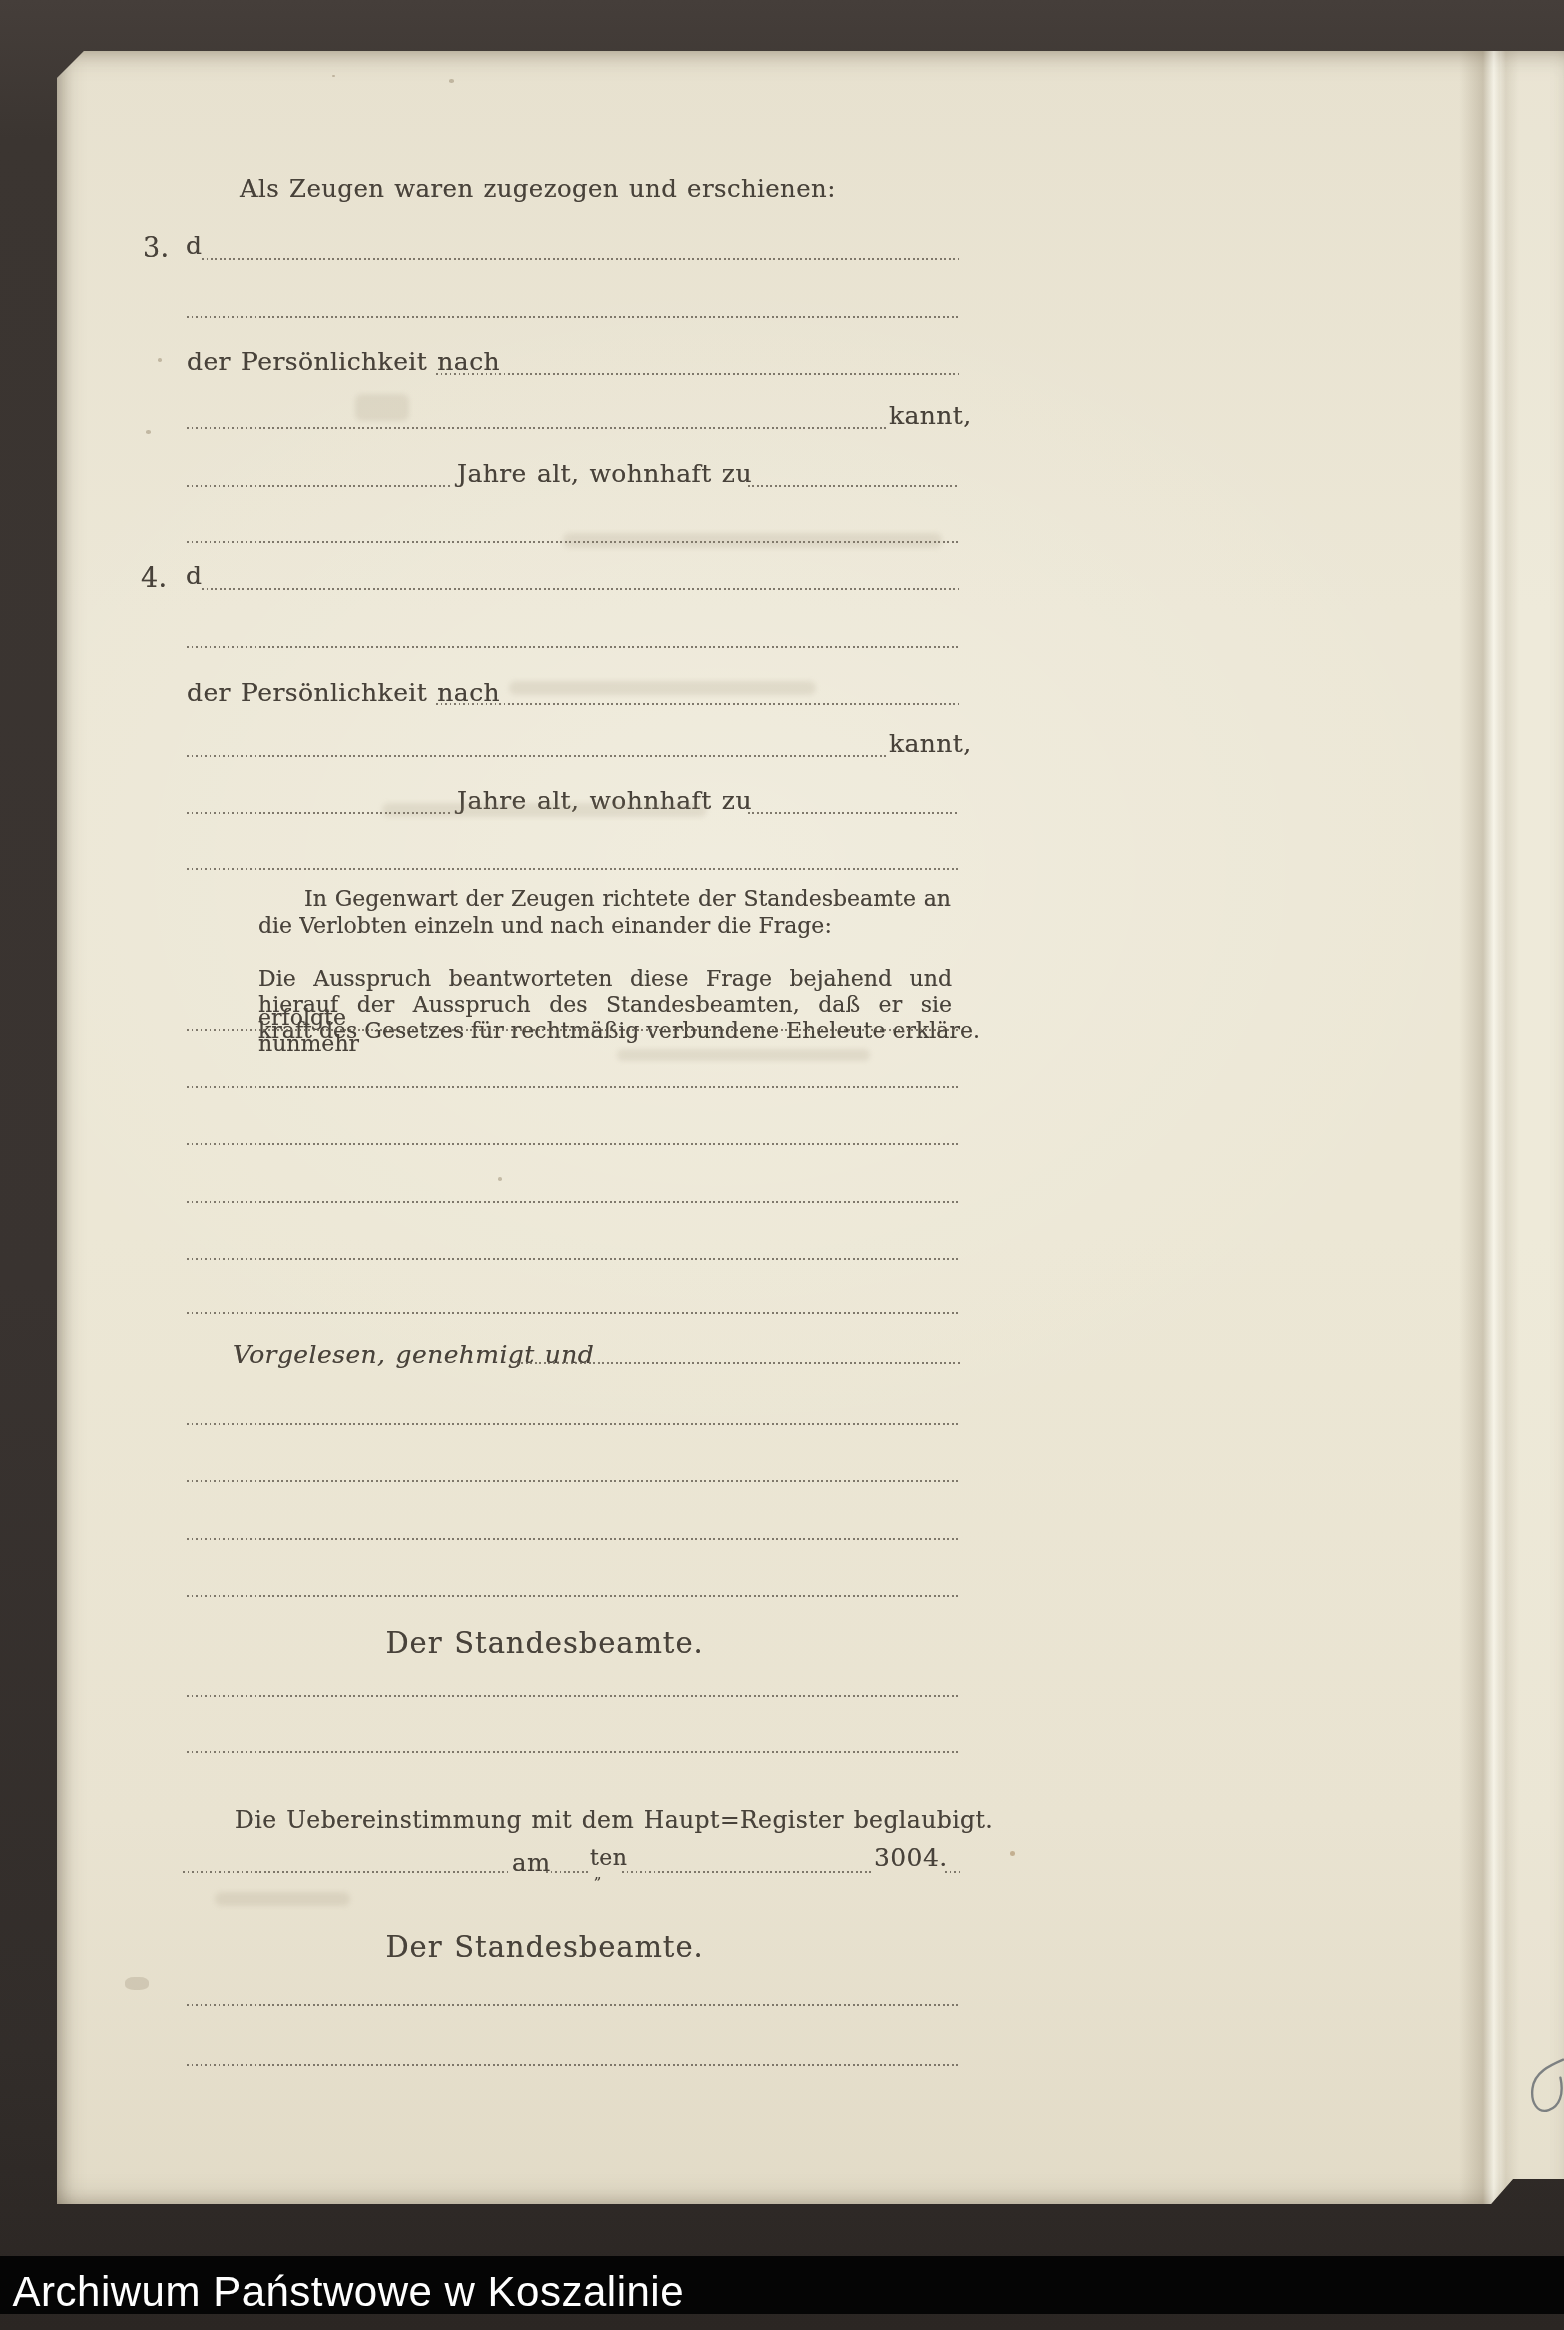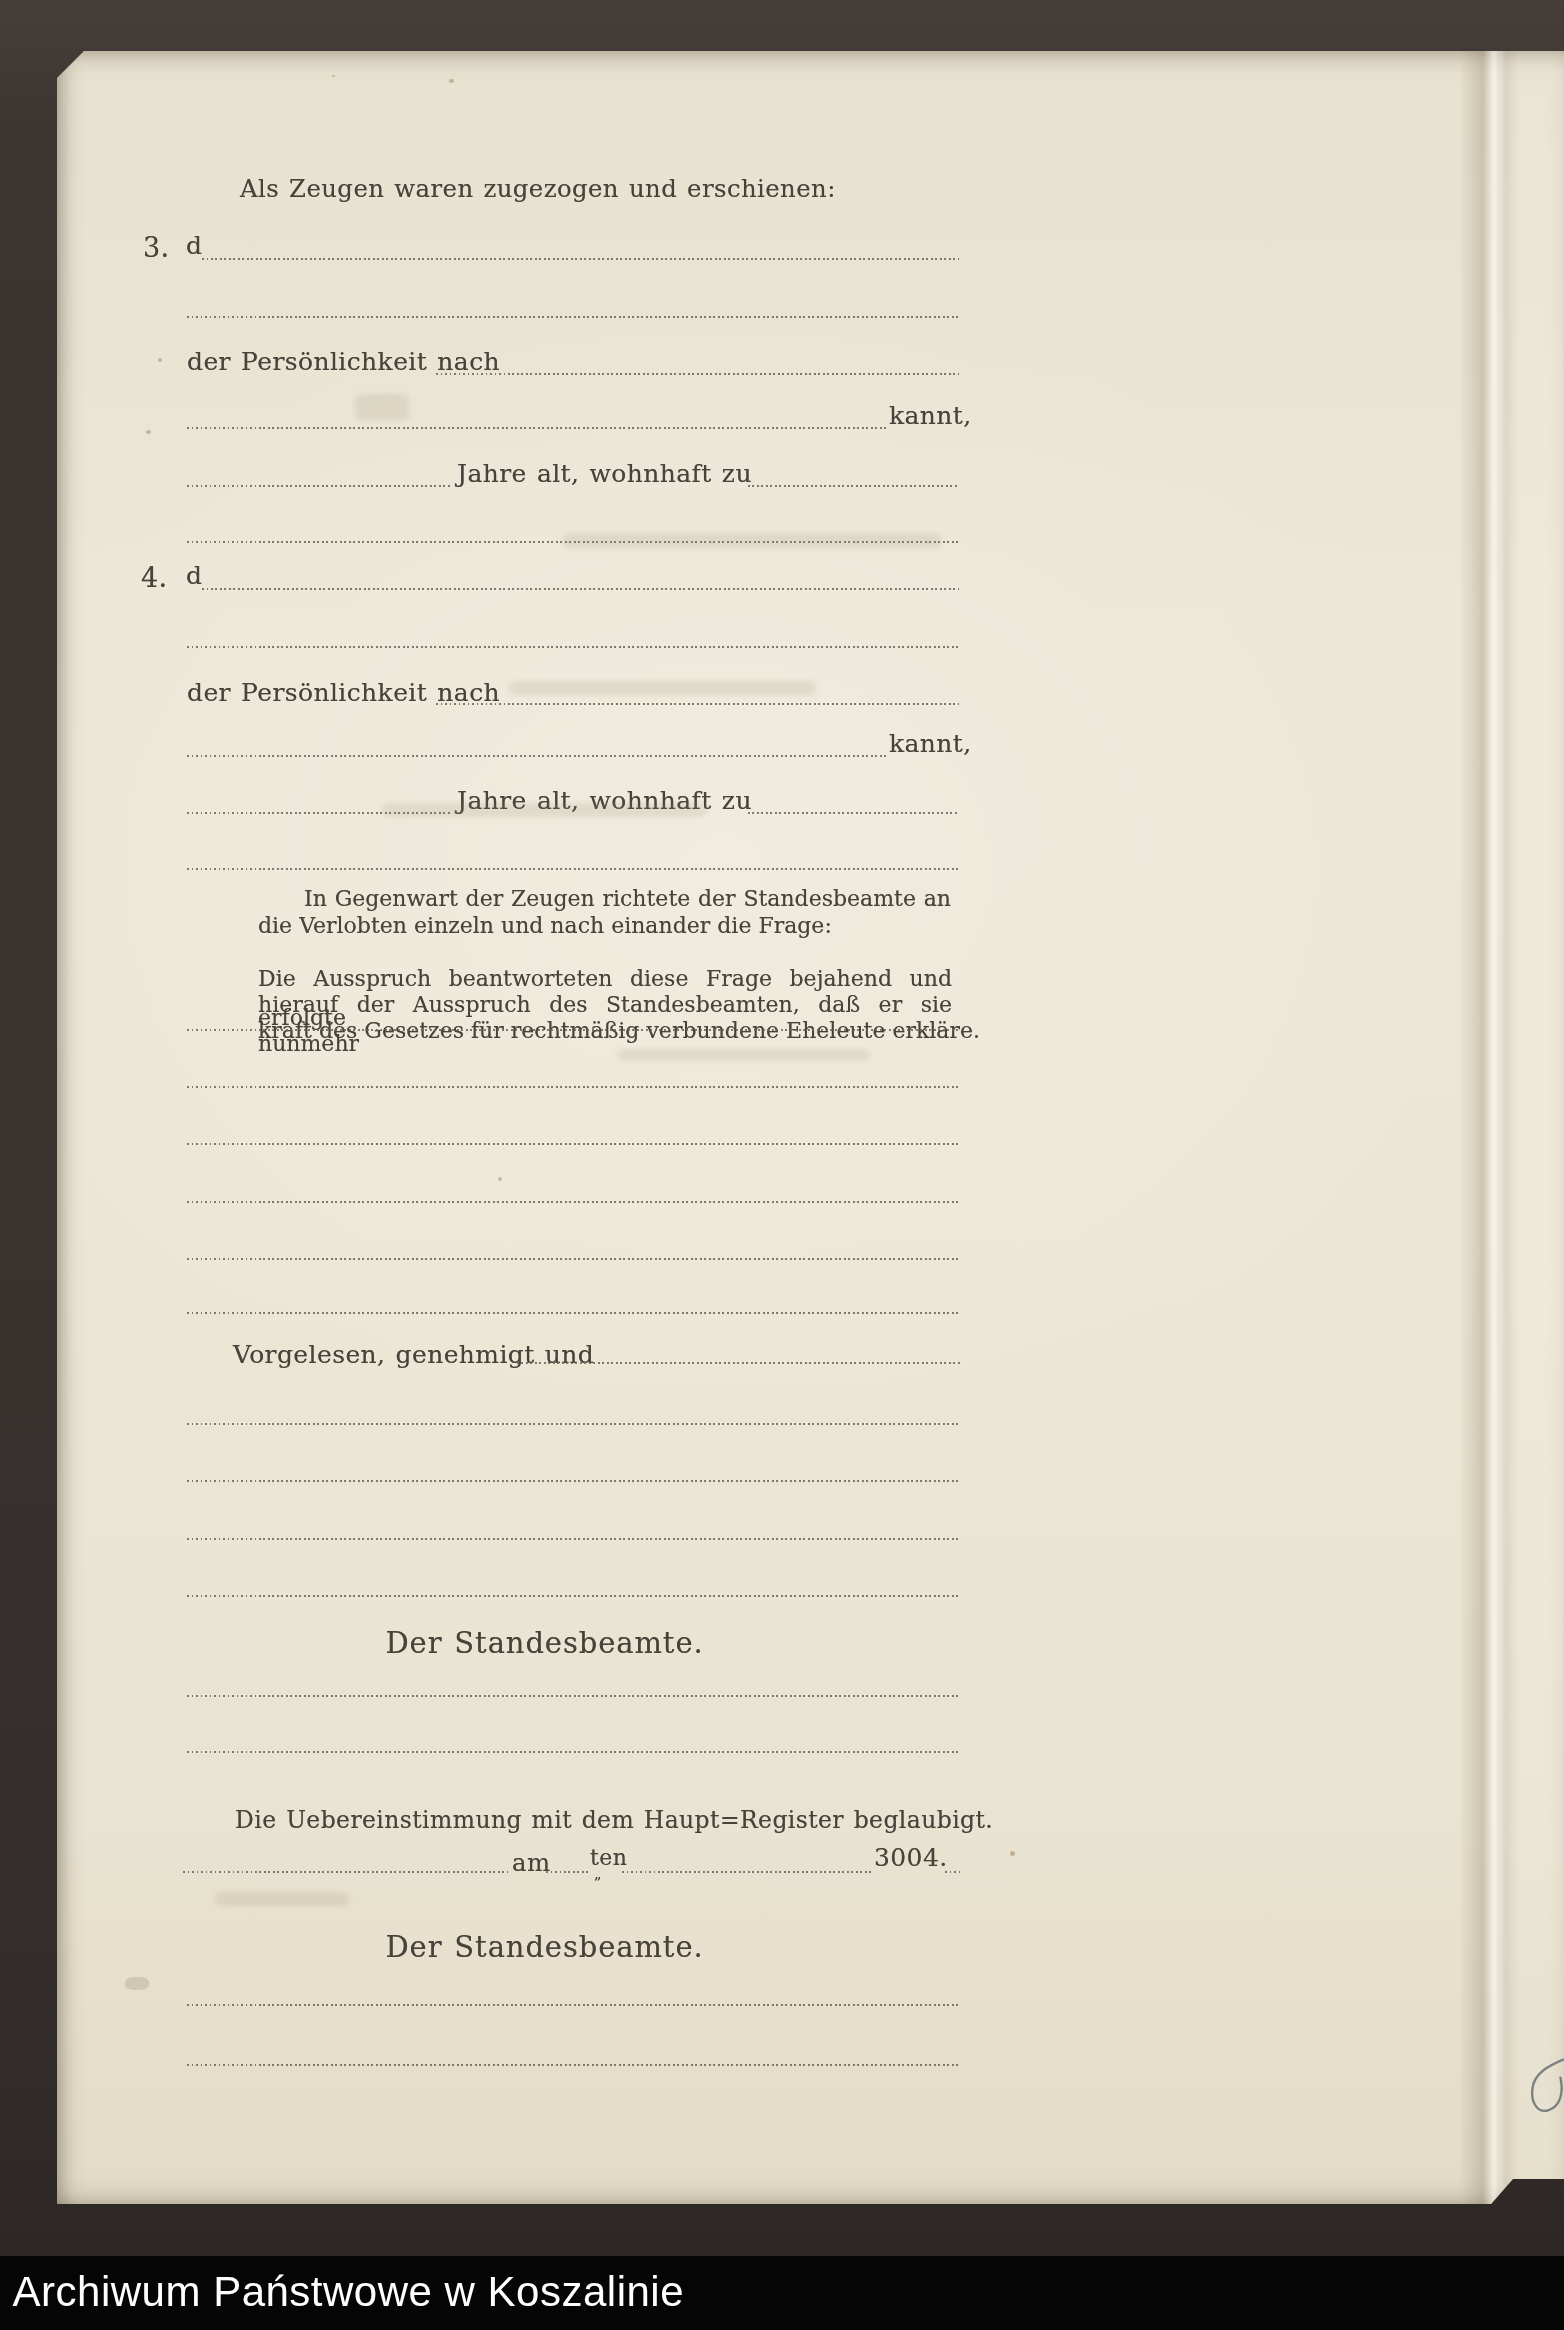--- a/index.html
+++ b/index.html
@@ -27,21 +27,21 @@
   .big{font-size:29px;font-weight:normal;letter-spacing:0.9px;text-align:center;width:443px;}
   .p-line{position:absolute;color:#48423a;font-size:22px;line-height:39px;
           text-shadow:0 0 0.5px rgba(72,66,58,.5);}
   .just{text-align:justify;text-align-last:justify;}
   .dot{position:absolute;height:1.8px;opacity:.85;
        background:repeating-linear-gradient(90deg,#6b6458 0 1.8px,rgba(0,0,0,0) 1.8px 4.5px);}
   
   .smudge{position:absolute;background:rgba(150,138,110,.16);filter:blur(2.7px);border-radius:7.2px;pointer-events:none;}
   .speck{position:absolute;border-radius:50%;background:rgba(110,90,60,.32);pointer-events:none;}
   
-  #bar{position:absolute;left:0;top:2256px;width:1564px;height:74px;background:#050505;}
+  #bar{position:absolute;left:0;top:2256px;width:1564px;height:58px;background:#050505;}
   #bar span{position:absolute;left:12.6px;top:0;line-height:72px;color:#ffffff;
             font-family:"Liberation Sans",sans-serif;font-size:42px;letter-spacing:0.5px;white-space:nowrap;}
   .penmark{position:absolute;left:1525px;top:2056px;}
 </style>
 </head>
 <body>
 
 <div id="scene">
   <div id="page">
 
@@ -79,21 +79,21 @@
     <div class="p-line just" style="left:201px;top:934px;width:694px;">hierauf der Ausspruch des Standesbeamten, daß er sie nunmehr</div>
     <div class="p-line" style="left:201px;top:960px;">kraft des Gesetzes für rechtmäßig verbundene Eheleute erkläre.</div>
 
     <div class="dot" style="left:130px;top:978px;width:772px;"></div>
     <div class="dot" style="left:130px;top:1035px;width:772px;"></div>
     <div class="dot" style="left:130px;top:1092px;width:772px;"></div>
     <div class="dot" style="left:130px;top:1150px;width:772px;"></div>
     <div class="dot" style="left:130px;top:1207px;width:772px;"></div>
     <div class="dot" style="left:130px;top:1261px;width:772px;"></div>
 
-    <div class="txt lbl" style="left:176px;top:1289px;">Vorgelesen, genehmigt und</div>
+    <div class="txt lbl" style="left:176px;top:1289px;font-style:italic;">Vorgelesen, genehmigt und</div>
     <div class="dot" style="left:460px;top:1311px;width:443px;"></div>
 
     <div class="dot" style="left:130px;top:1372px;width:772px;"></div>
     <div class="dot" style="left:130px;top:1429px;width:772px;"></div>
     <div class="dot" style="left:130px;top:1487px;width:772px;"></div>
     <div class="dot" style="left:130px;top:1544px;width:772px;"></div>
 
     <div class="txt big" style="left:266px;top:1575px;">Der Standesbeamte.</div>
     <div class="dot" style="left:130px;top:1644px;width:772px;"></div>
     <div class="dot" style="left:130px;top:1700px;width:772px;"></div>

